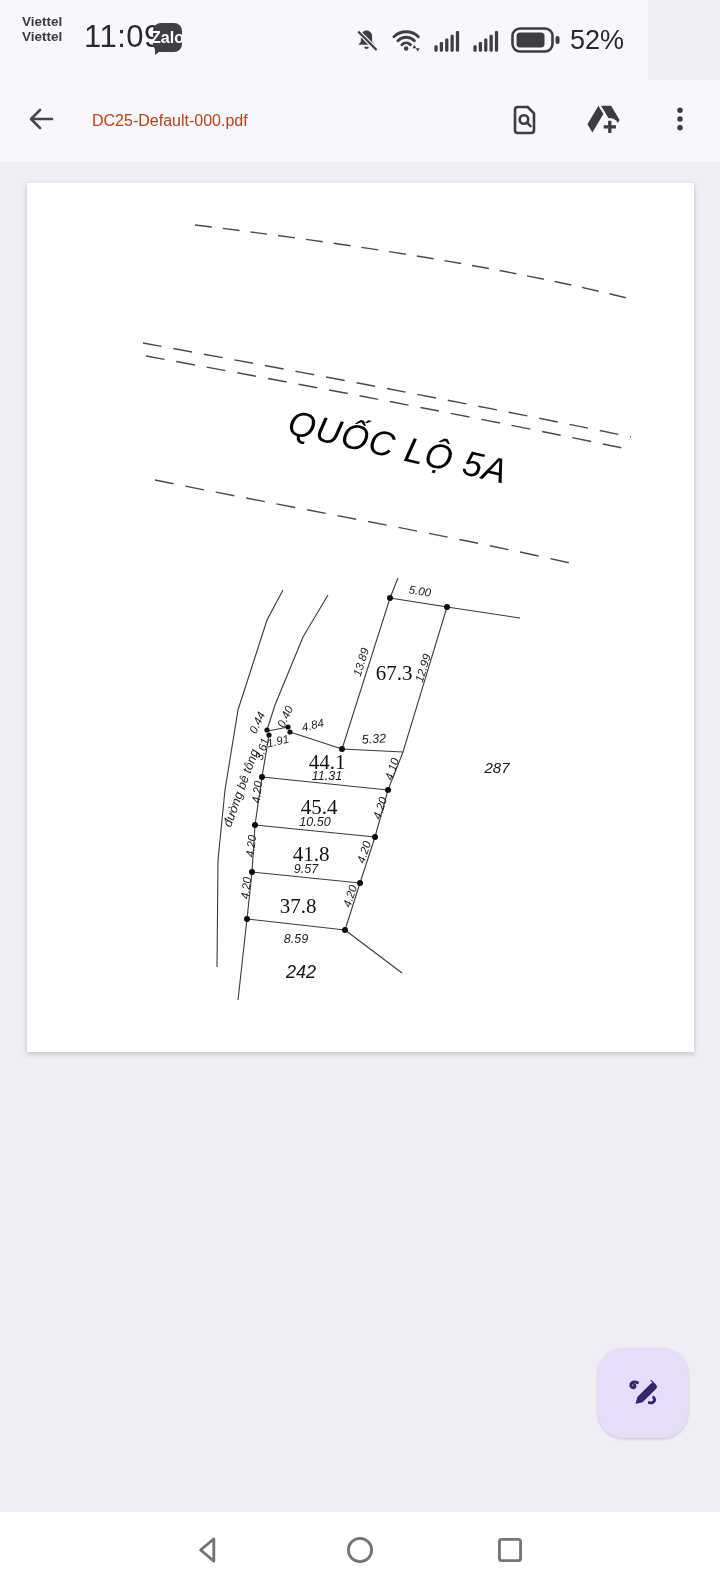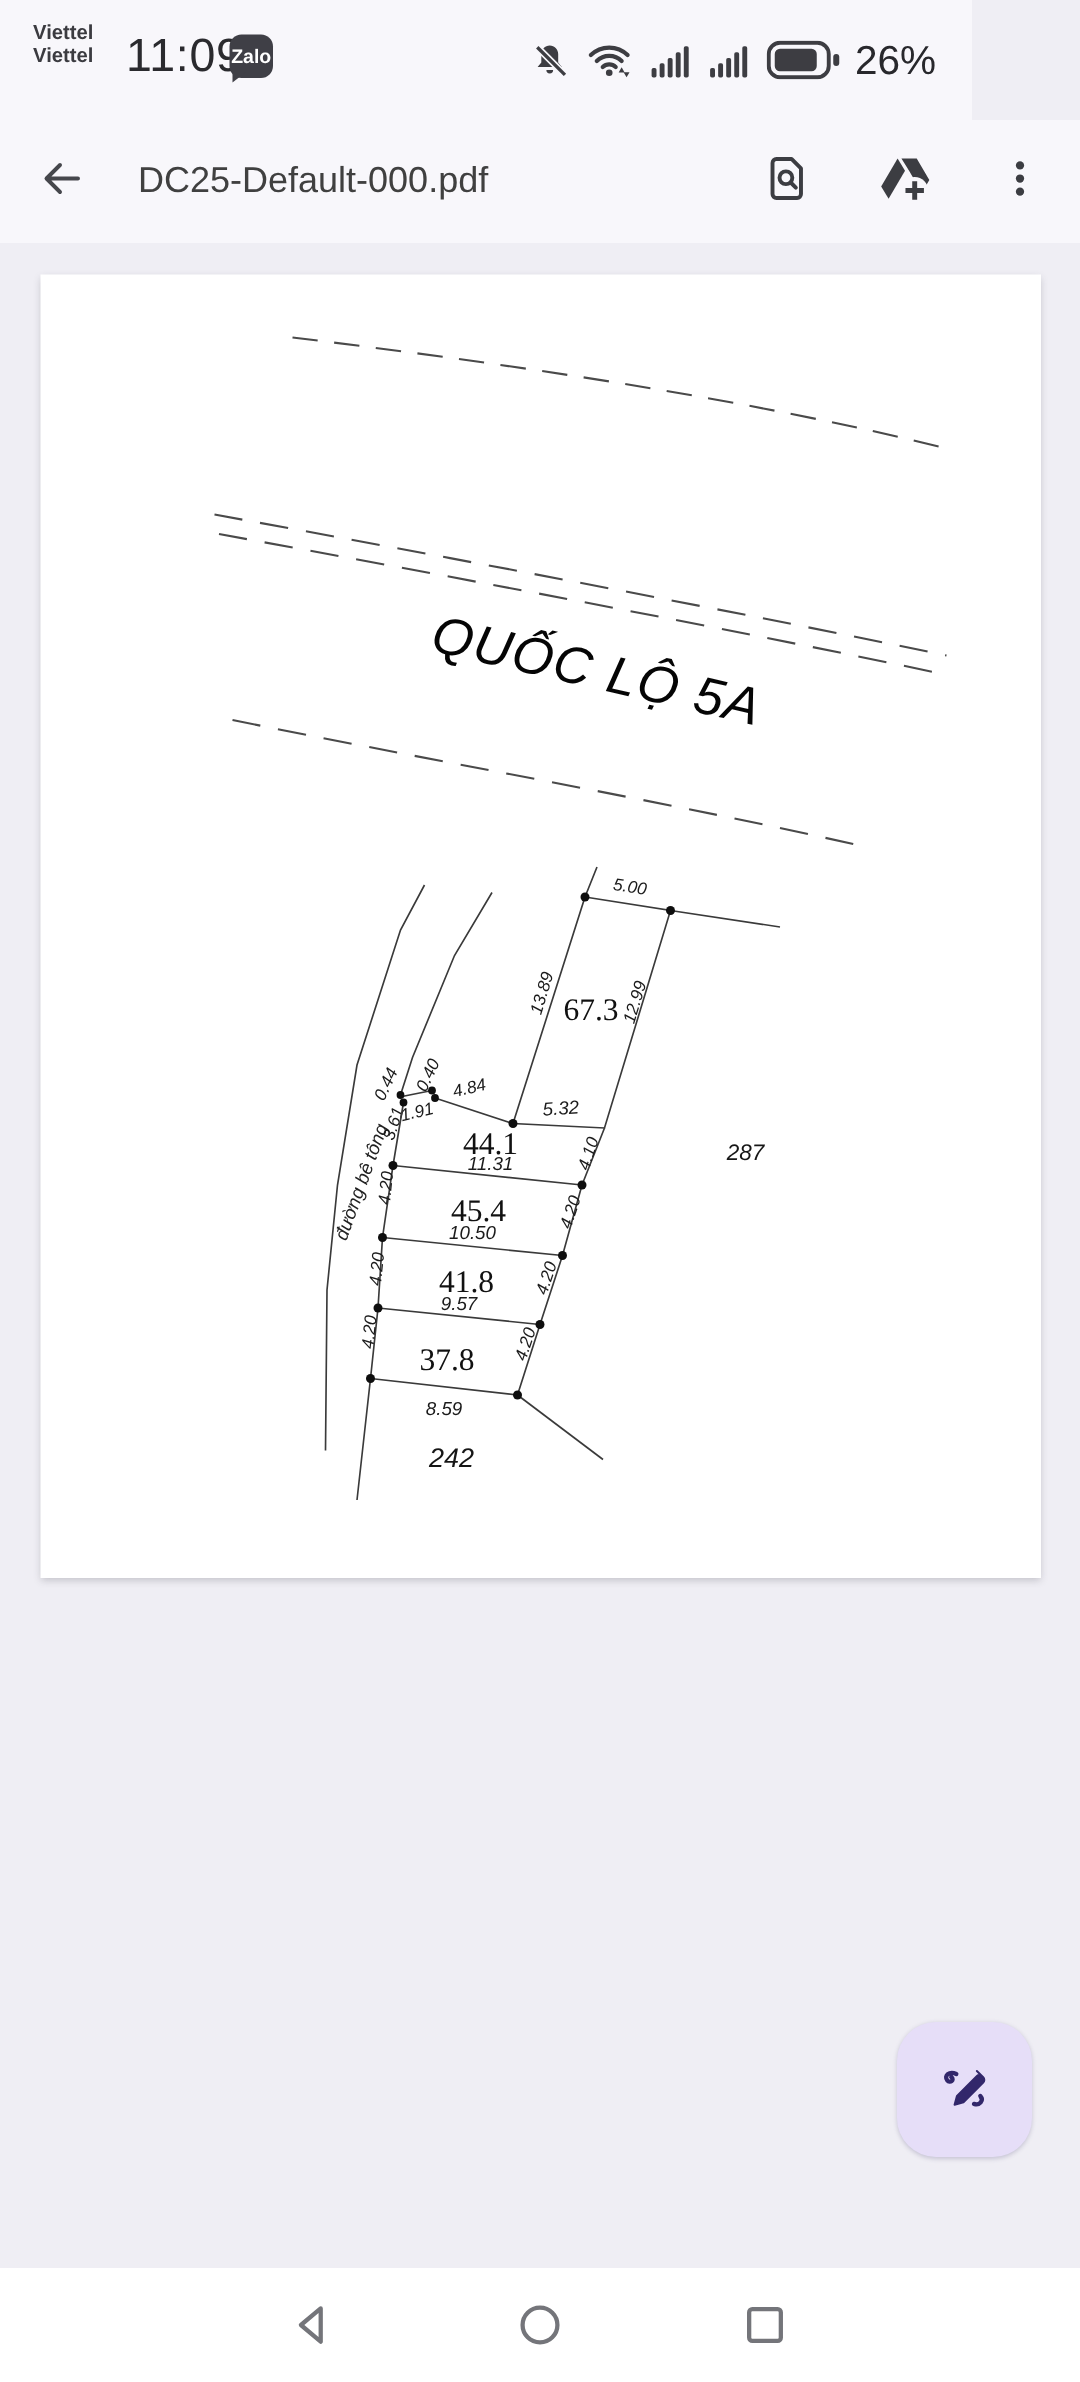--- a/index.html
+++ b/index.html
@@ -7,29 +7,29 @@
   .screen{position:relative;width:720px;height:1588px;background:#EFEEF4;overflow:hidden;
           font-family:"Liberation Sans",sans-serif;color:#202124;}
   
   .statusbar{position:absolute;top:0;left:0;width:648px;height:80px;background:#F8F7FB;}
   .carrier{position:absolute;left:22px;top:14px;font-size:13.5px;font-weight:bold;color:#3b3b40;line-height:15px;}
   .clock{position:absolute;left:84px;top:19px;font-size:31px;color:#2a2a2e;letter-spacing:.5px;}
   .zalo-badge{position:absolute;left:153px;top:23px;width:29px;height:29px;background:#3f3f46;border-radius:8px;
               display:flex;align-items:center;justify-content:center;}
   .zalo-badge:after{content:"";position:absolute;left:2px;bottom:-3px;width:0;height:0;
               border-left:9px solid #3f3f46;border-bottom:7px solid transparent;}
-  .zalo-badge span{color:#fff;font-size:13px;font-weight:bold;}
+  .zalo-badge span{color:#fff;font-size:16px;font-weight:bold;}
   .sb-right{position:absolute;right:24px;top:0;height:80px;display:flex;align-items:center;gap:11px;}
   .sb-right svg{display:block;}
   .batt-pct{font-size:27px;color:#28282c;margin-left:-2px;}
   
   .appbar{position:absolute;top:80px;left:0;width:720px;height:82px;background:#F8F7FB;
           display:flex;align-items:center;}
   .back-btn{width:62px;height:60px;display:flex;align-items:center;justify-content:center;margin-left:10px;cursor:pointer;}
-  .appbar-title{font-size:24px;color:#404040;margin-left:20px;flex:1;white-space:nowrap;overflow:hidden;text-overflow:ellipsis;}
+  .appbar-title{font-size:16px;color:#c2410c;margin-left:20px;flex:1;white-space:nowrap;overflow:hidden;text-overflow:ellipsis;}
   .ab-actions{display:flex;align-items:center;gap:42px;padding-right:22px;}
   .ab-icon{width:36px;height:36px;display:flex;align-items:center;justify-content:center;cursor:pointer;}
   
   .content{position:absolute;top:162px;left:0;width:720px;height:1350px;background:#EFEEF4;}
   .pdf-page{position:absolute;left:27px;top:21px;width:667px;height:869px;background:#ffffff;
             box-shadow:0 2px 5px rgba(60,60,70,.25);}
   .pdf-page svg{display:block;}
   
   .fab{position:absolute;left:598px;top:1348px;width:90px;height:90px;border-radius:26px;background:#E6DEF8;
        display:flex;align-items:center;justify-content:center;cursor:pointer;
@@ -98,21 +98,21 @@
           <rect x="19.6" y="4.2" width="2.8" height="17.8" rx="1" fill="#3d3d42"></rect>
         </svg>
       </span>
       <span>
         <svg width="50" height="26" viewBox="0 0 50 26">
           <rect x="1.5" y="1.5" width="40" height="23" rx="7.5" fill="none" stroke="#3d3d42" stroke-width="2.6"></rect>
           <rect x="5.5" y="5.5" width="28" height="15" rx="3.5" fill="#3d3d42"></rect>
           <rect x="44.5" y="9" width="4" height="8" rx="2" fill="#3d3d42"></rect>
         </svg>
       </span>
-      <span class="batt-pct">26%</span>
+      <span class="batt-pct">52%</span>
     </div>
   </div>
 
   <div class="appbar">
     <div class="back-btn">
       <span>
         <svg width="30" height="30" viewBox="0 0 24 24">
           <path d="M11.2 4.8 4 12l7.2 7.2M4.4 12h16.4" fill="none" stroke="#46474c" stroke-width="2.1" stroke-linecap="round" stroke-linejoin="round"></path>
         </svg>
       </span>

